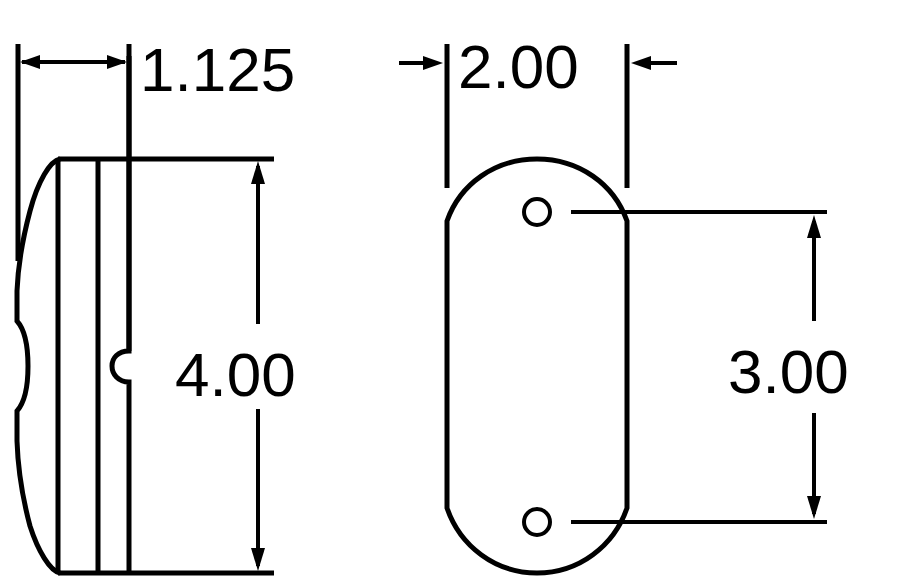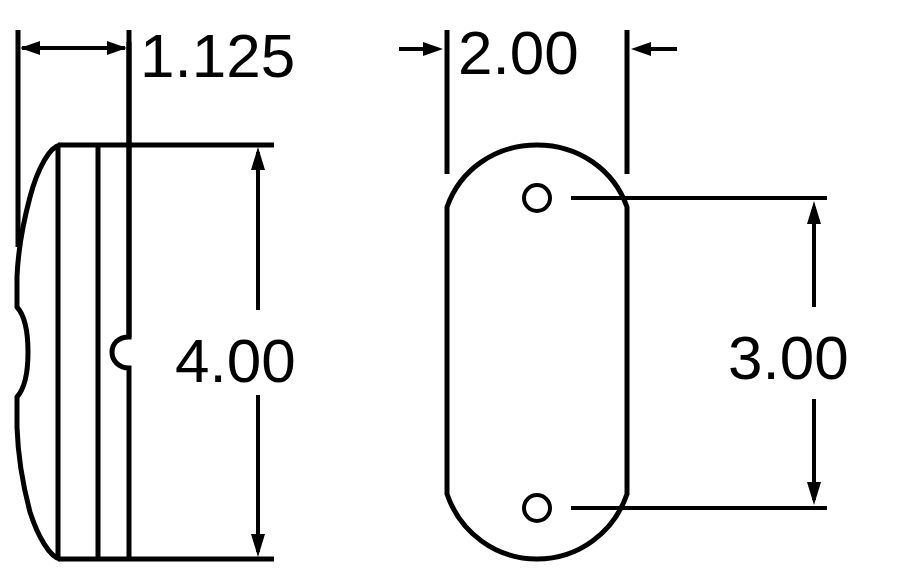--- a/index.html
+++ b/index.html
@@ -1,17 +1,17 @@
 <!DOCTYPE html>
 <html><head>
 <meta charset="utf-8">
 <style>
   html, body { margin: 0; padding: 0; background: #ffffff; }
   body { width: 899px; height: 578px; overflow: hidden; position: relative; }
-  #canvas { position: absolute; left: 0; top: 2px; width: 899px; height: 550px; }
+  #canvas { position: absolute; left: 0; top: 16px; width: 899px; height: 550px; }
   svg { display: block; }
   .dim-text {
     font-family: "Liberation Sans", "DejaVu Sans", sans-serif;
     fill: #000000;
   }
 </style>
 </head>
 <body>
 
 <div id="canvas">

